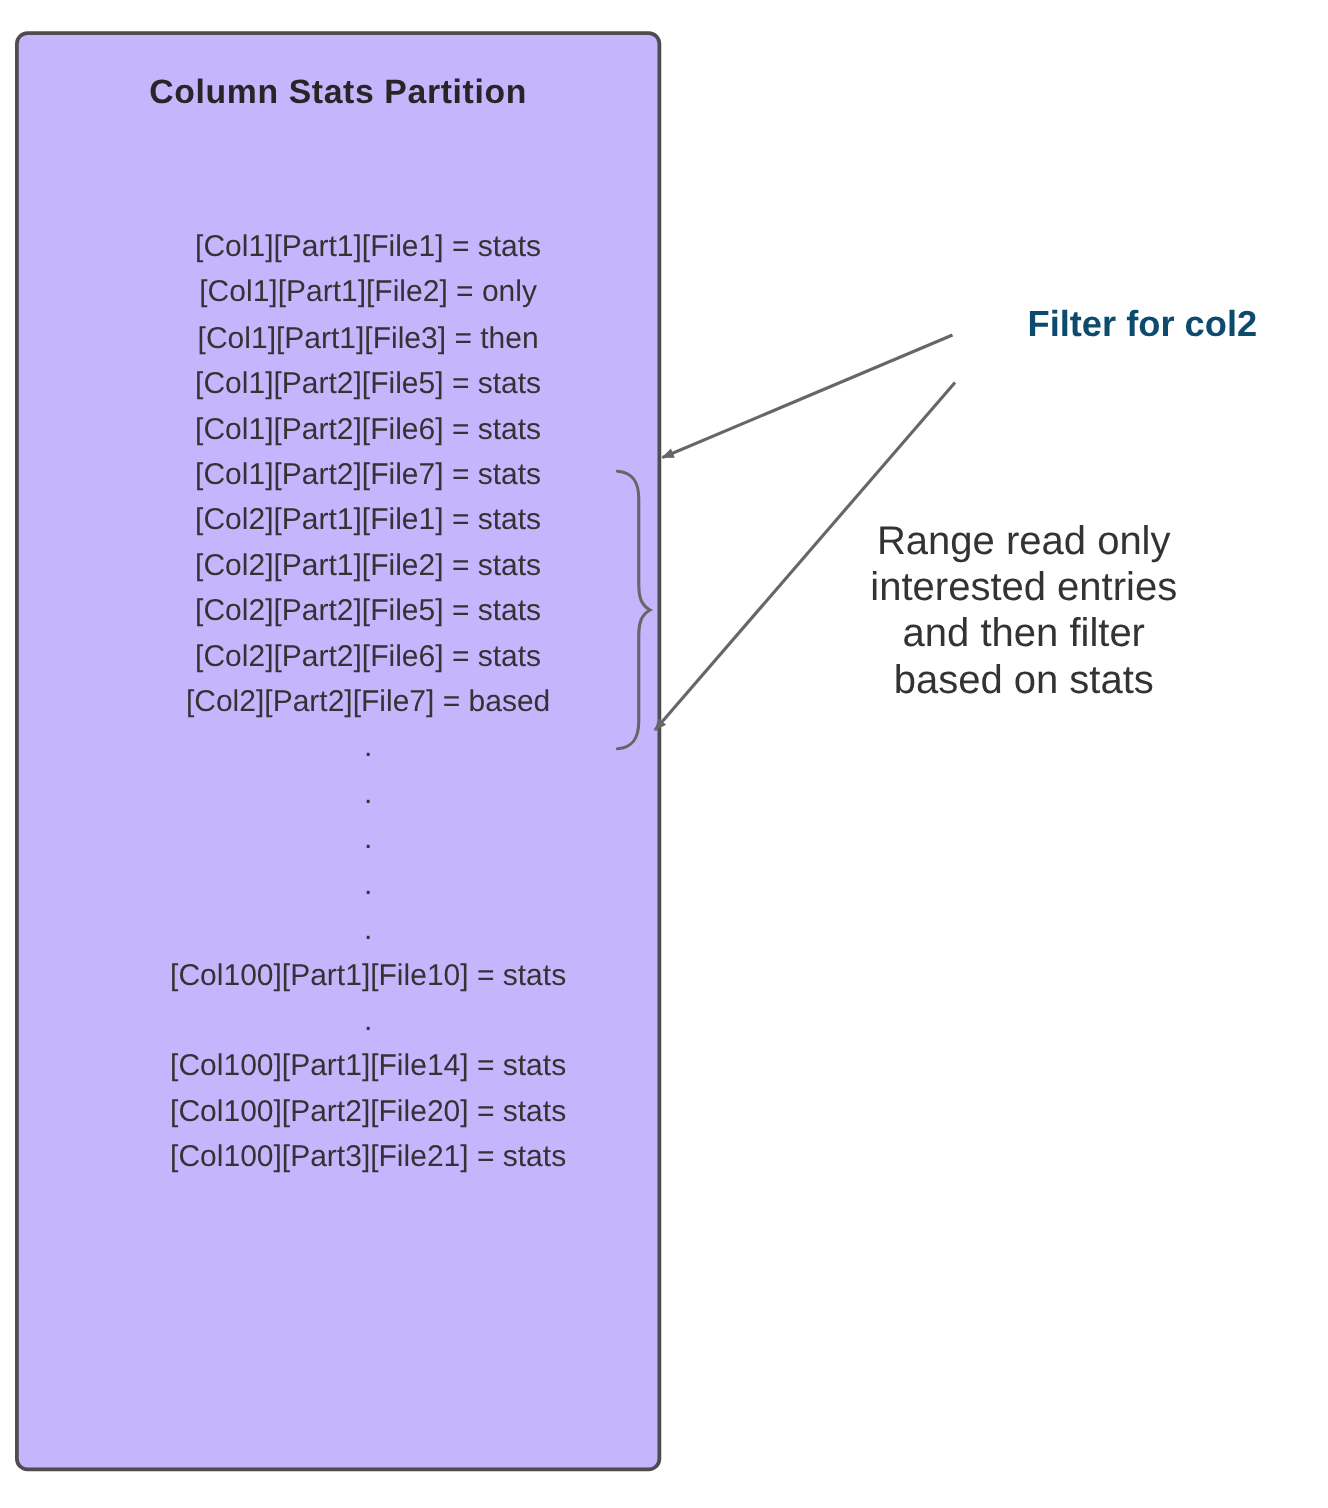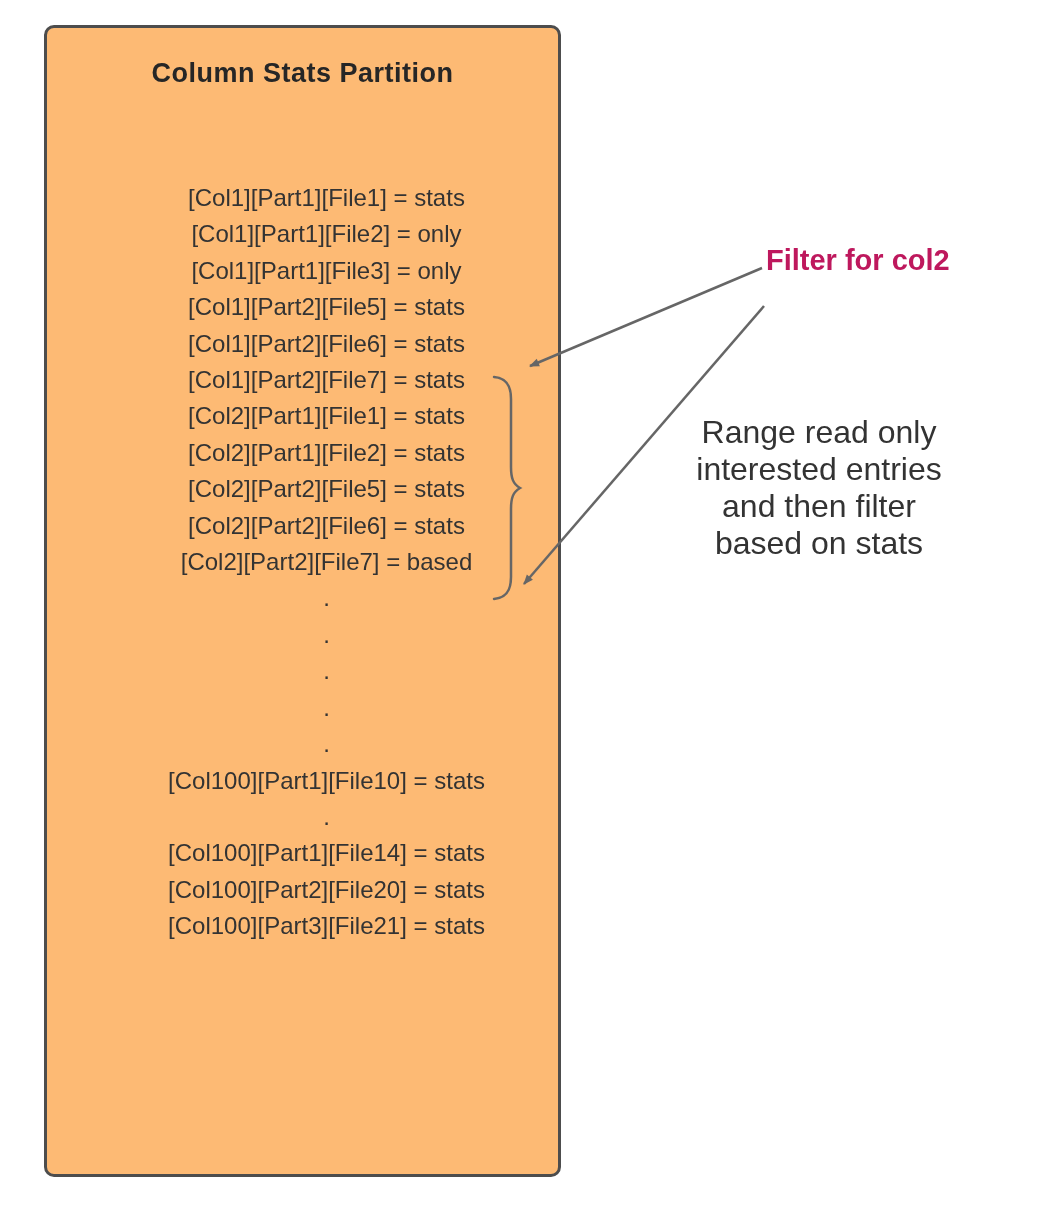--- a/index.html
+++ b/index.html
@@ -10,27 +10,27 @@
   }
   .canvas {
     position: relative;
     width: 1062px;
     height: 1206px;
     background: #ffffff;
     overflow: hidden;
   }
   .stats-box {
     position: absolute;
-    left: 44px;
+    left: 12px;
     top: 25px;
     width: 511px;
     height: 1146px;
     border: 3px solid #4d4d4d;
     border-radius: 10px;
-    background: #fdba74;
+    background: #c4b5fd;
   }
   .box-title {
     position: absolute;
     top: 30px;
     left: 0;
     width: 100%;
     text-align: center;
     font-size: 27px;
     font-weight: bold;
     color: #262626;
@@ -46,25 +46,25 @@
     width: 100%;
     text-align: center;
     font-size: 24px;
     line-height: 36.4px;
     color: #333333;
     white-space: pre;
     padding-left: 24px;
   }
   .filter-label {
     position: absolute;
-    left: 766px;
+    left: 822px;
     top: 244px;
     font-size: 29px;
     font-weight: bold;
-    color: #be185d;
+    color: #0c4a6e;
     white-space: nowrap;
   }
   .range-note {
     position: absolute;
     left: 676px;
     top: 414px;
     width: 286px;
     text-align: center;
     font-size: 32px;
     line-height: 37px;
@@ -85,21 +85,21 @@
 <div class="canvas">
 
   <div class="stats-box">
     <div class="box-title">Column Stats Partition</div>
     <div class="entries">
 
         <div class="entry-line">[Col1][Part1][File1] = stats</div>
 
         <div class="entry-line">[Col1][Part1][File2] = only</div>
 
-        <div class="entry-line">[Col1][Part1][File3] = only</div>
+        <div class="entry-line">[Col1][Part1][File3] = then</div>
 
         <div class="entry-line">[Col1][Part2][File5] = stats</div>
 
         <div class="entry-line">[Col1][Part2][File6] = stats</div>
 
         <div class="entry-line">[Col1][Part2][File7] = stats</div>
 
         <div class="entry-line">[Col2][Part1][File1] = stats</div>
 
         <div class="entry-line">[Col2][Part1][File2] = stats</div>

